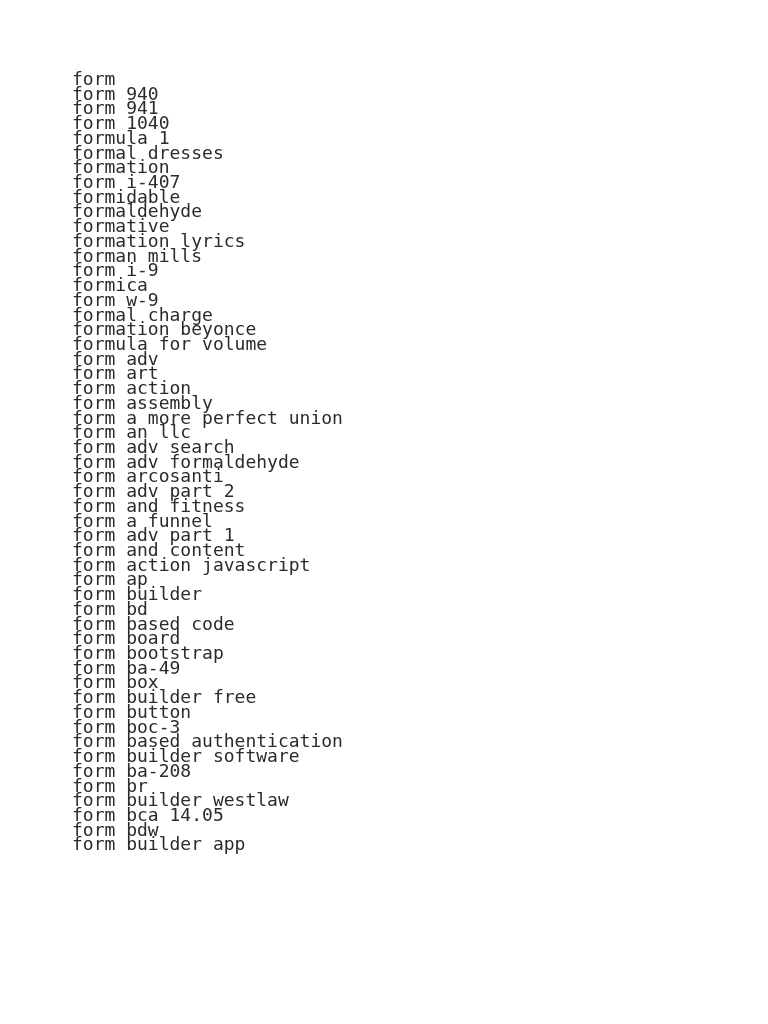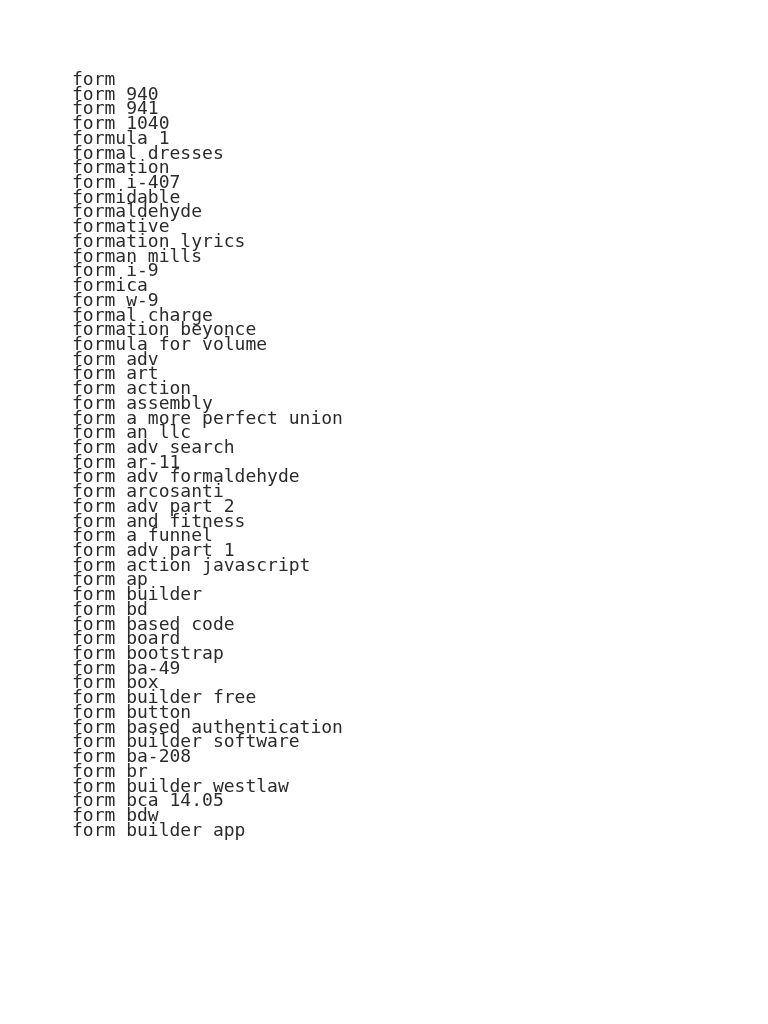--- a/index.html
+++ b/index.html
@@ -66,38 +66,39 @@
       <span class="line">formal charge</span>
       <span class="line">formation beyonce</span>
       <span class="line">formula for volume</span>
       <span class="line">form adv</span>
       <span class="line">form art</span>
       <span class="line">form action</span>
       <span class="line">form assembly</span>
       <span class="line">form a more perfect union</span>
       <span class="line">form an llc</span>
       <span class="line">form adv search</span>
-      <span class="line">form ar-11</span>
       <span class="line">form adv formaldehyde</span>
       <span class="line">form arcosanti</span>
       <span class="line">form adv part 2</span>
       <span class="line">form and fitness</span>
       <span class="line">form a funnel</span>
       <span class="line">form adv part 1</span>
+      <span class="line">form and content</span>
       <span class="line">form action javascript</span>
       <span class="line">form ap</span>
       <span class="line">form builder</span>
       <span class="line">form bd</span>
       <span class="line">form based code</span>
       <span class="line">form board</span>
       <span class="line">form bootstrap</span>
       <span class="line">form ba-49</span>
       <span class="line">form box</span>
       <span class="line">form builder free</span>
       <span class="line">form button</span>
+      <span class="line">form boc-3</span>
       <span class="line">form based authentication</span>
       <span class="line">form builder software</span>
       <span class="line">form ba-208</span>
       <span class="line">form br</span>
       <span class="line">form builder westlaw</span>
       <span class="line">form bca 14.05</span>
       <span class="line">form bdw</span>
       <span class="line">form builder app</span>
     </div>
 </div>

